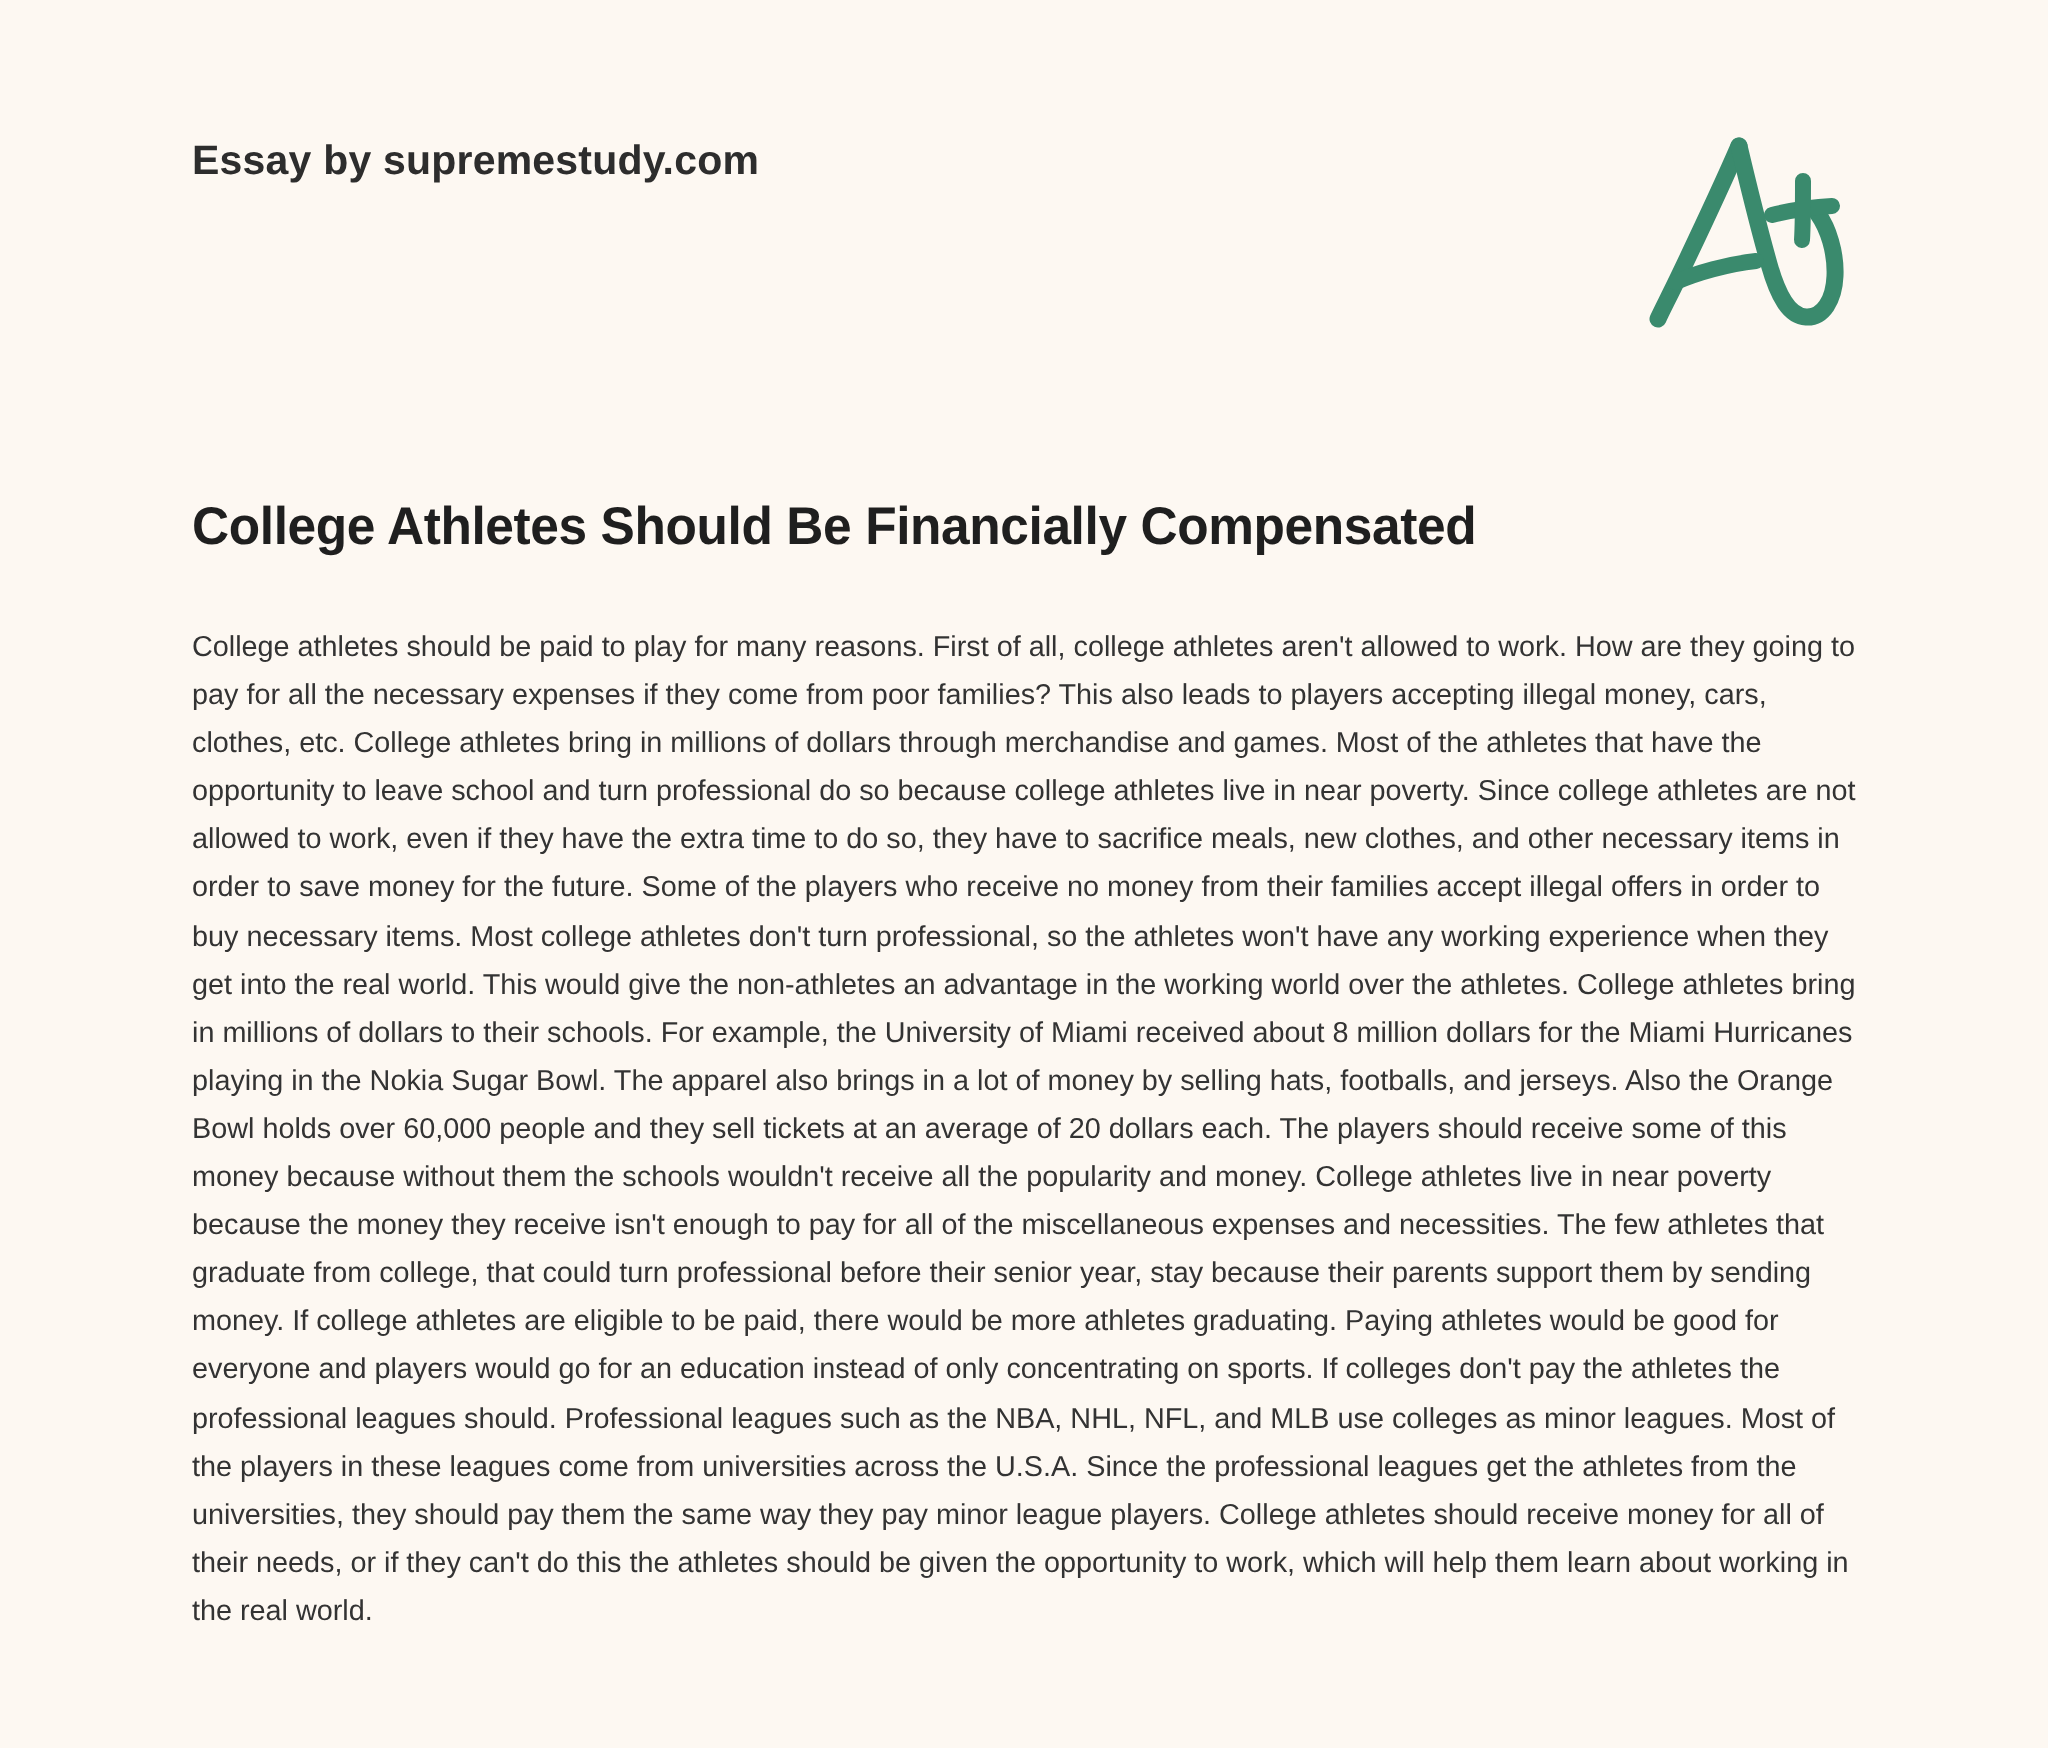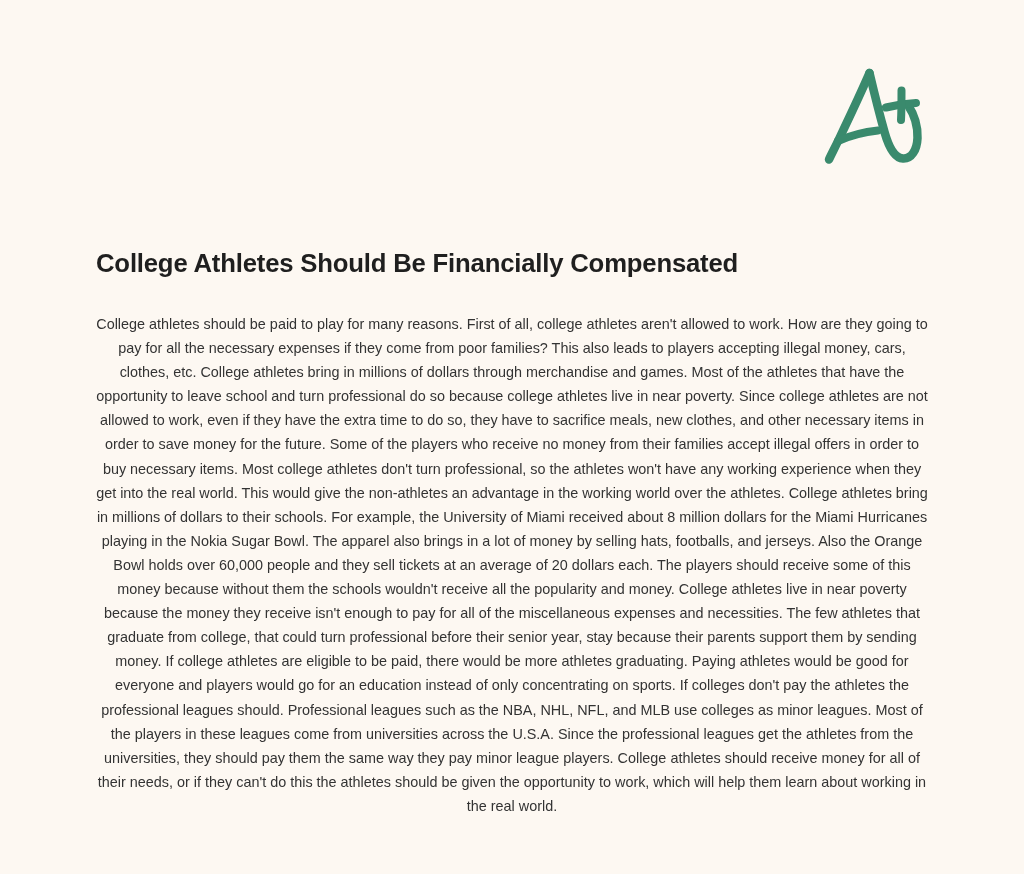--- a/index.html
+++ b/index.html
@@ -93,30 +93,31 @@
 
   
   .article-body {
     position: absolute;
     left: 96px;
     top: 312px;
     width: 832px;
     font-size: 14.4px;
     line-height: 24.1px;
     color: #333333;
-    text-align: center;
+    text-align: left;
     margin: 0;
   }
 </style>
 </head>
 <body>
 
 <div class="page">
 
   <div class="header-block">
+    <h1 class="essay-by">Essay by supremestudy.com</h1>
 
   </div>
 
   <div class="logo-wrap">
     <svg viewBox="0 0 122 108" xmlns="http://www.w3.org/2000/svg" aria-hidden="true">
       <g fill="none" stroke="#3a8a6d" stroke-linecap="round" stroke-linejoin="round">
 
         <path d="M57.5 11 C51 26, 38 54, 27.5 76 C22.5 86.5, 19 93, 17 97.5" stroke-width="8.5"></path>
 
         <path d="M57.5 11 C62 30, 68 54, 72.5 70 C77 86, 82.5 96, 91 96.5

